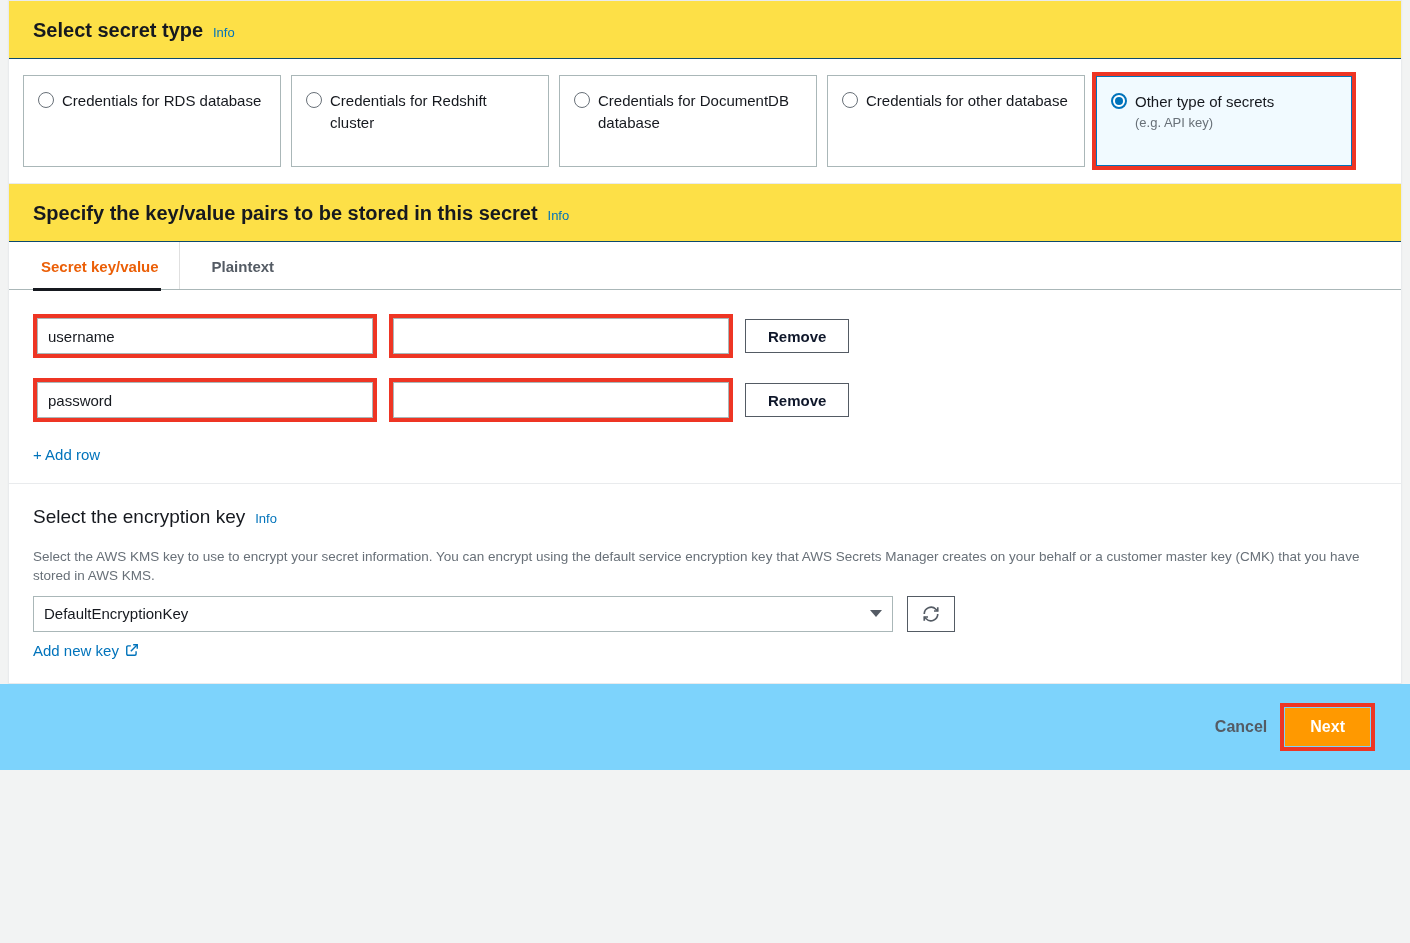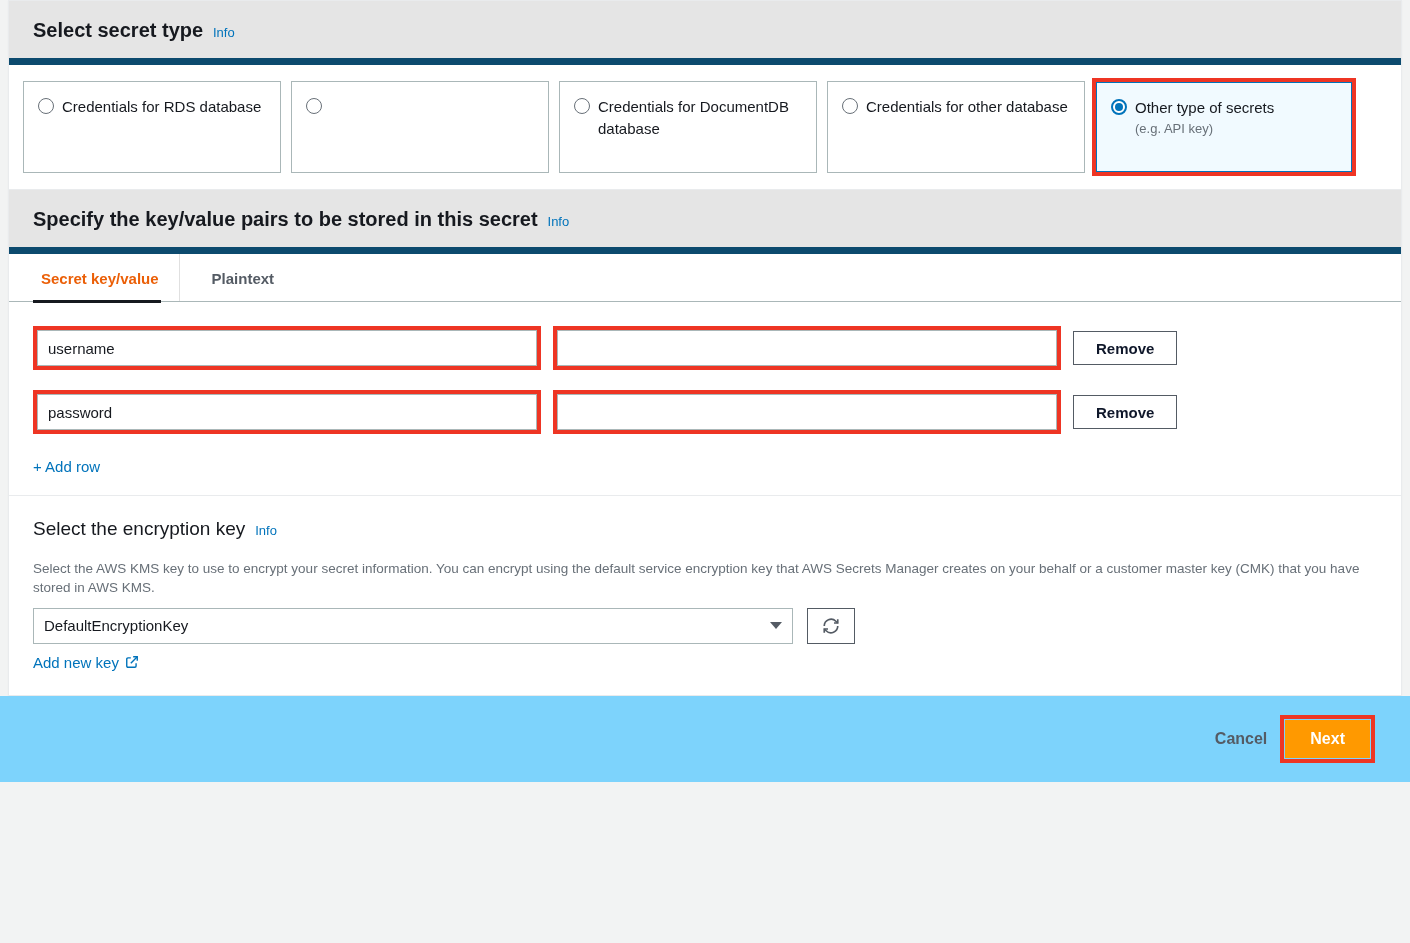--- a/index.html
+++ b/index.html
@@ -15,22 +15,22 @@
     padding: 0;
   }
   .panel {
     background: #fff;
     border: 1px solid #e9ebed;
     margin: 0 8px;
     box-shadow: 0 1px 1px rgba(0,0,0,0.05);
   }
   .section-header {
     padding: 18px 24px 16px 24px;
-    border-bottom: 7px solid #0c4a6e;
-    background: #e5e5e5;
+    border-bottom: 1px solid #0c4a6e;
+    background: #fde047;
   }
   .section-title {
     font-size: 20px;
     font-weight: 700;
     color: #16191f;
     display: inline;
   }
   .info-link {
     color: #0073bb;
     text-decoration: none;
@@ -139,21 +139,21 @@
     display: flex;
     gap: 12px;
     align-items: center;
     margin-bottom: 20px;
   }
   .kv-input-wrap.highlight {
     border: 4px solid #ee3524;
     padding: 0;
   }
   .kv-input {
-    width: 500px;
+    width: 336px;
     height: 36px;
     border: 1px solid #aab7b8;
     padding: 6px 10px;
     font-size: 15px;
     color: #16191f;
     outline: none;
   }
   .btn {
     height: 34px;
     padding: 0 22px;
@@ -187,21 +187,21 @@
     line-height: 1.4;
     margin-top: 20px;
   }
   .enc-row {
     display: flex;
     gap: 14px;
     margin-top: 10px;
     align-items: center;
   }
   .enc-select {
-    width: 760px;
+    width: 860px;
     height: 36px;
     border: 1px solid #aab7b8;
     padding: 6px 10px;
     font-size: 15px;
     background: #fff;
     display: flex;
     align-items: center;
     justify-content: space-between;
     cursor: pointer;
   }
@@ -284,20 +284,21 @@
 
   <div class="type-grid">
 
     <div class="type-card">
       <div class="radio"></div>
       <div class="tlabel">Credentials for RDS database</div>
     </div>
 
     <div class="type-card">
       <div class="radio"></div>
+      <div class="tlabel">Credentials for Redshift cluster</div>
     </div>
 
     <div class="type-card">
       <div class="radio"></div>
       <div class="tlabel">Credentials for DocumentDB database</div>
     </div>
 
     <div class="type-card">
       <div class="radio"></div>
       <div class="tlabel">Credentials for other database</div>

